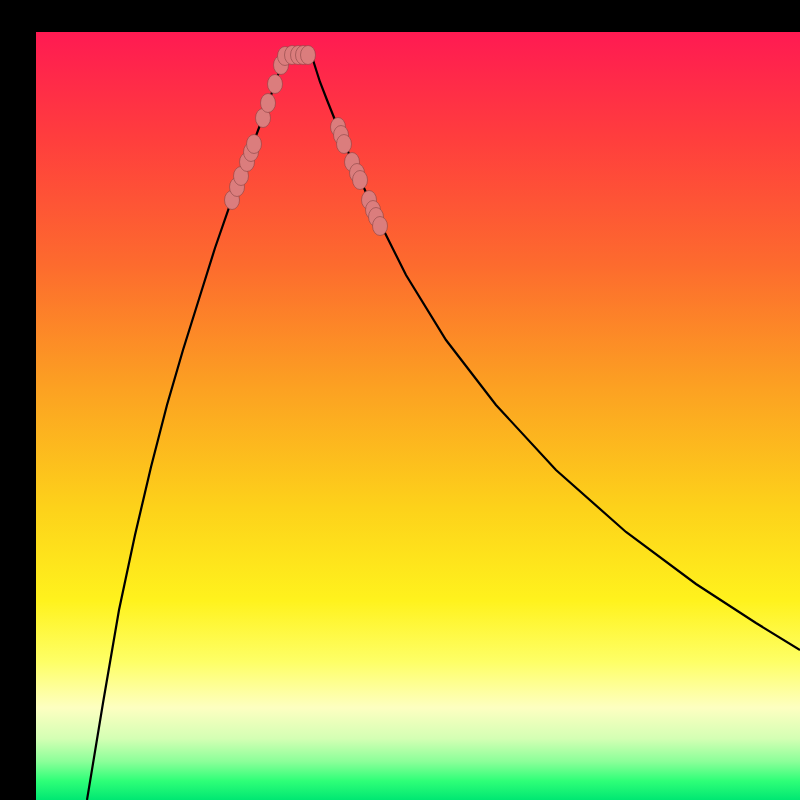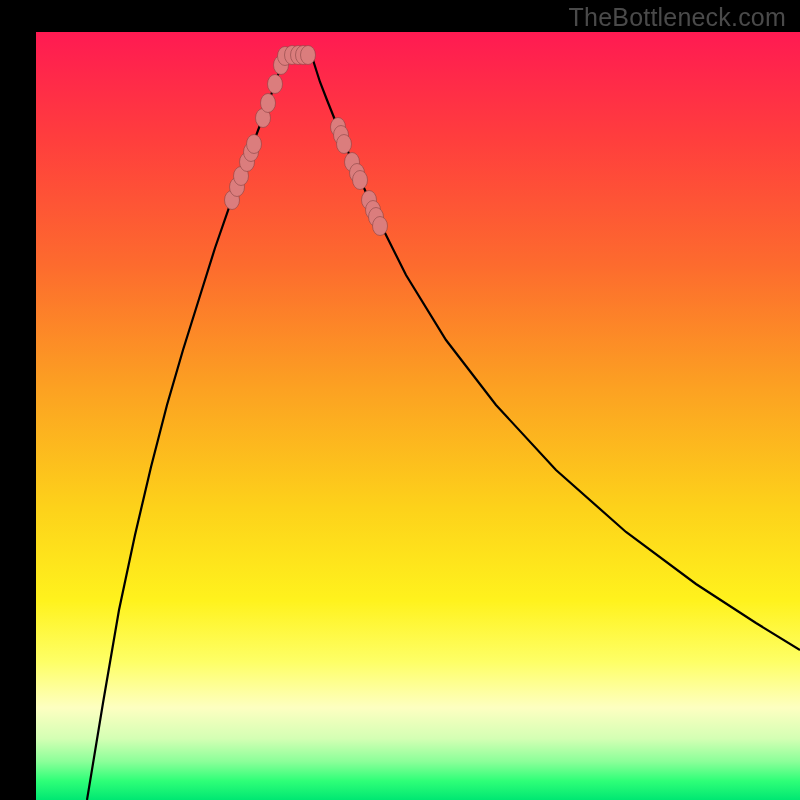--- a/index.html
+++ b/index.html
@@ -31,21 +31,20 @@
     top: 32px;
     width: 764px;
     height: 768px;
   }
   svg { display: block; }
 </style>
 </head>
 <body>
 
 <div class="frame">
-  <div class="watermark">TheBottleneck.com</div>
 
   <div class="plot">
     <svg id="chart-svg" width="764" height="768" viewBox="0 0 764 768">
       <defs>
         <linearGradient id="bg-grad" x1="0" y1="0" x2="0" y2="1">
             <stop offset="0%" stop-color="#ff1a52"></stop>
             <stop offset="14.000000000000002%" stop-color="#ff3e3d"></stop>
             <stop offset="30%" stop-color="#fd6a2e"></stop>
             <stop offset="46%" stop-color="#fca022"></stop>
             <stop offset="62%" stop-color="#fdd21a"></stop>

